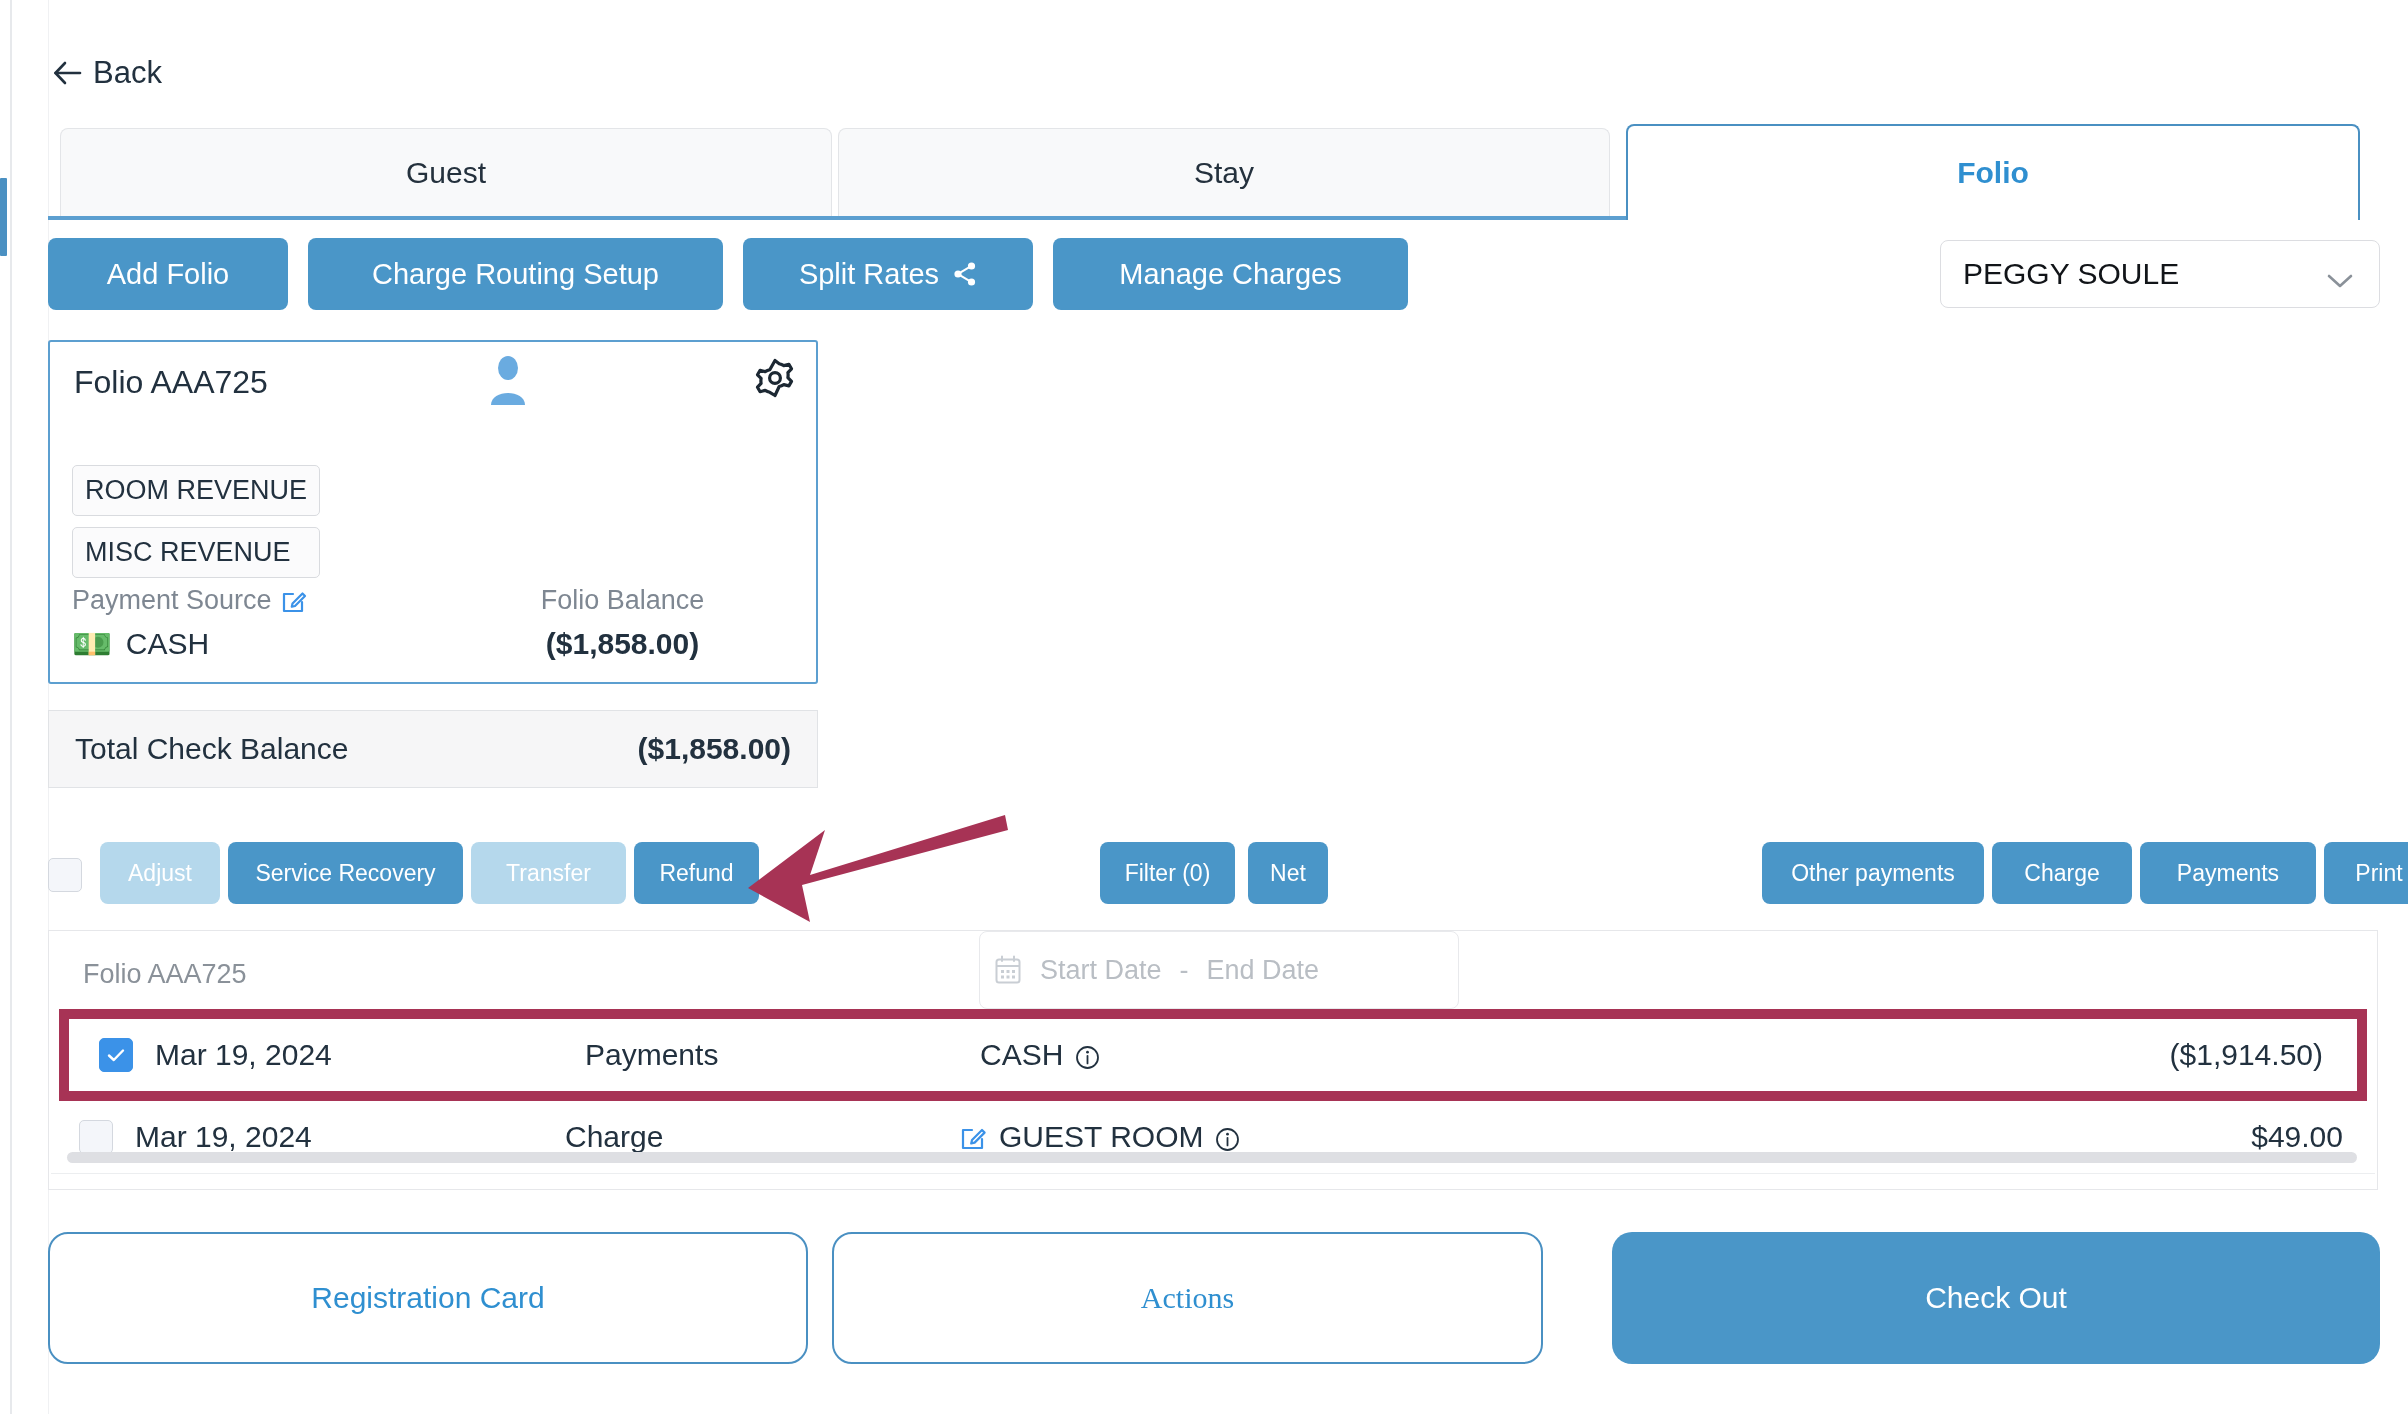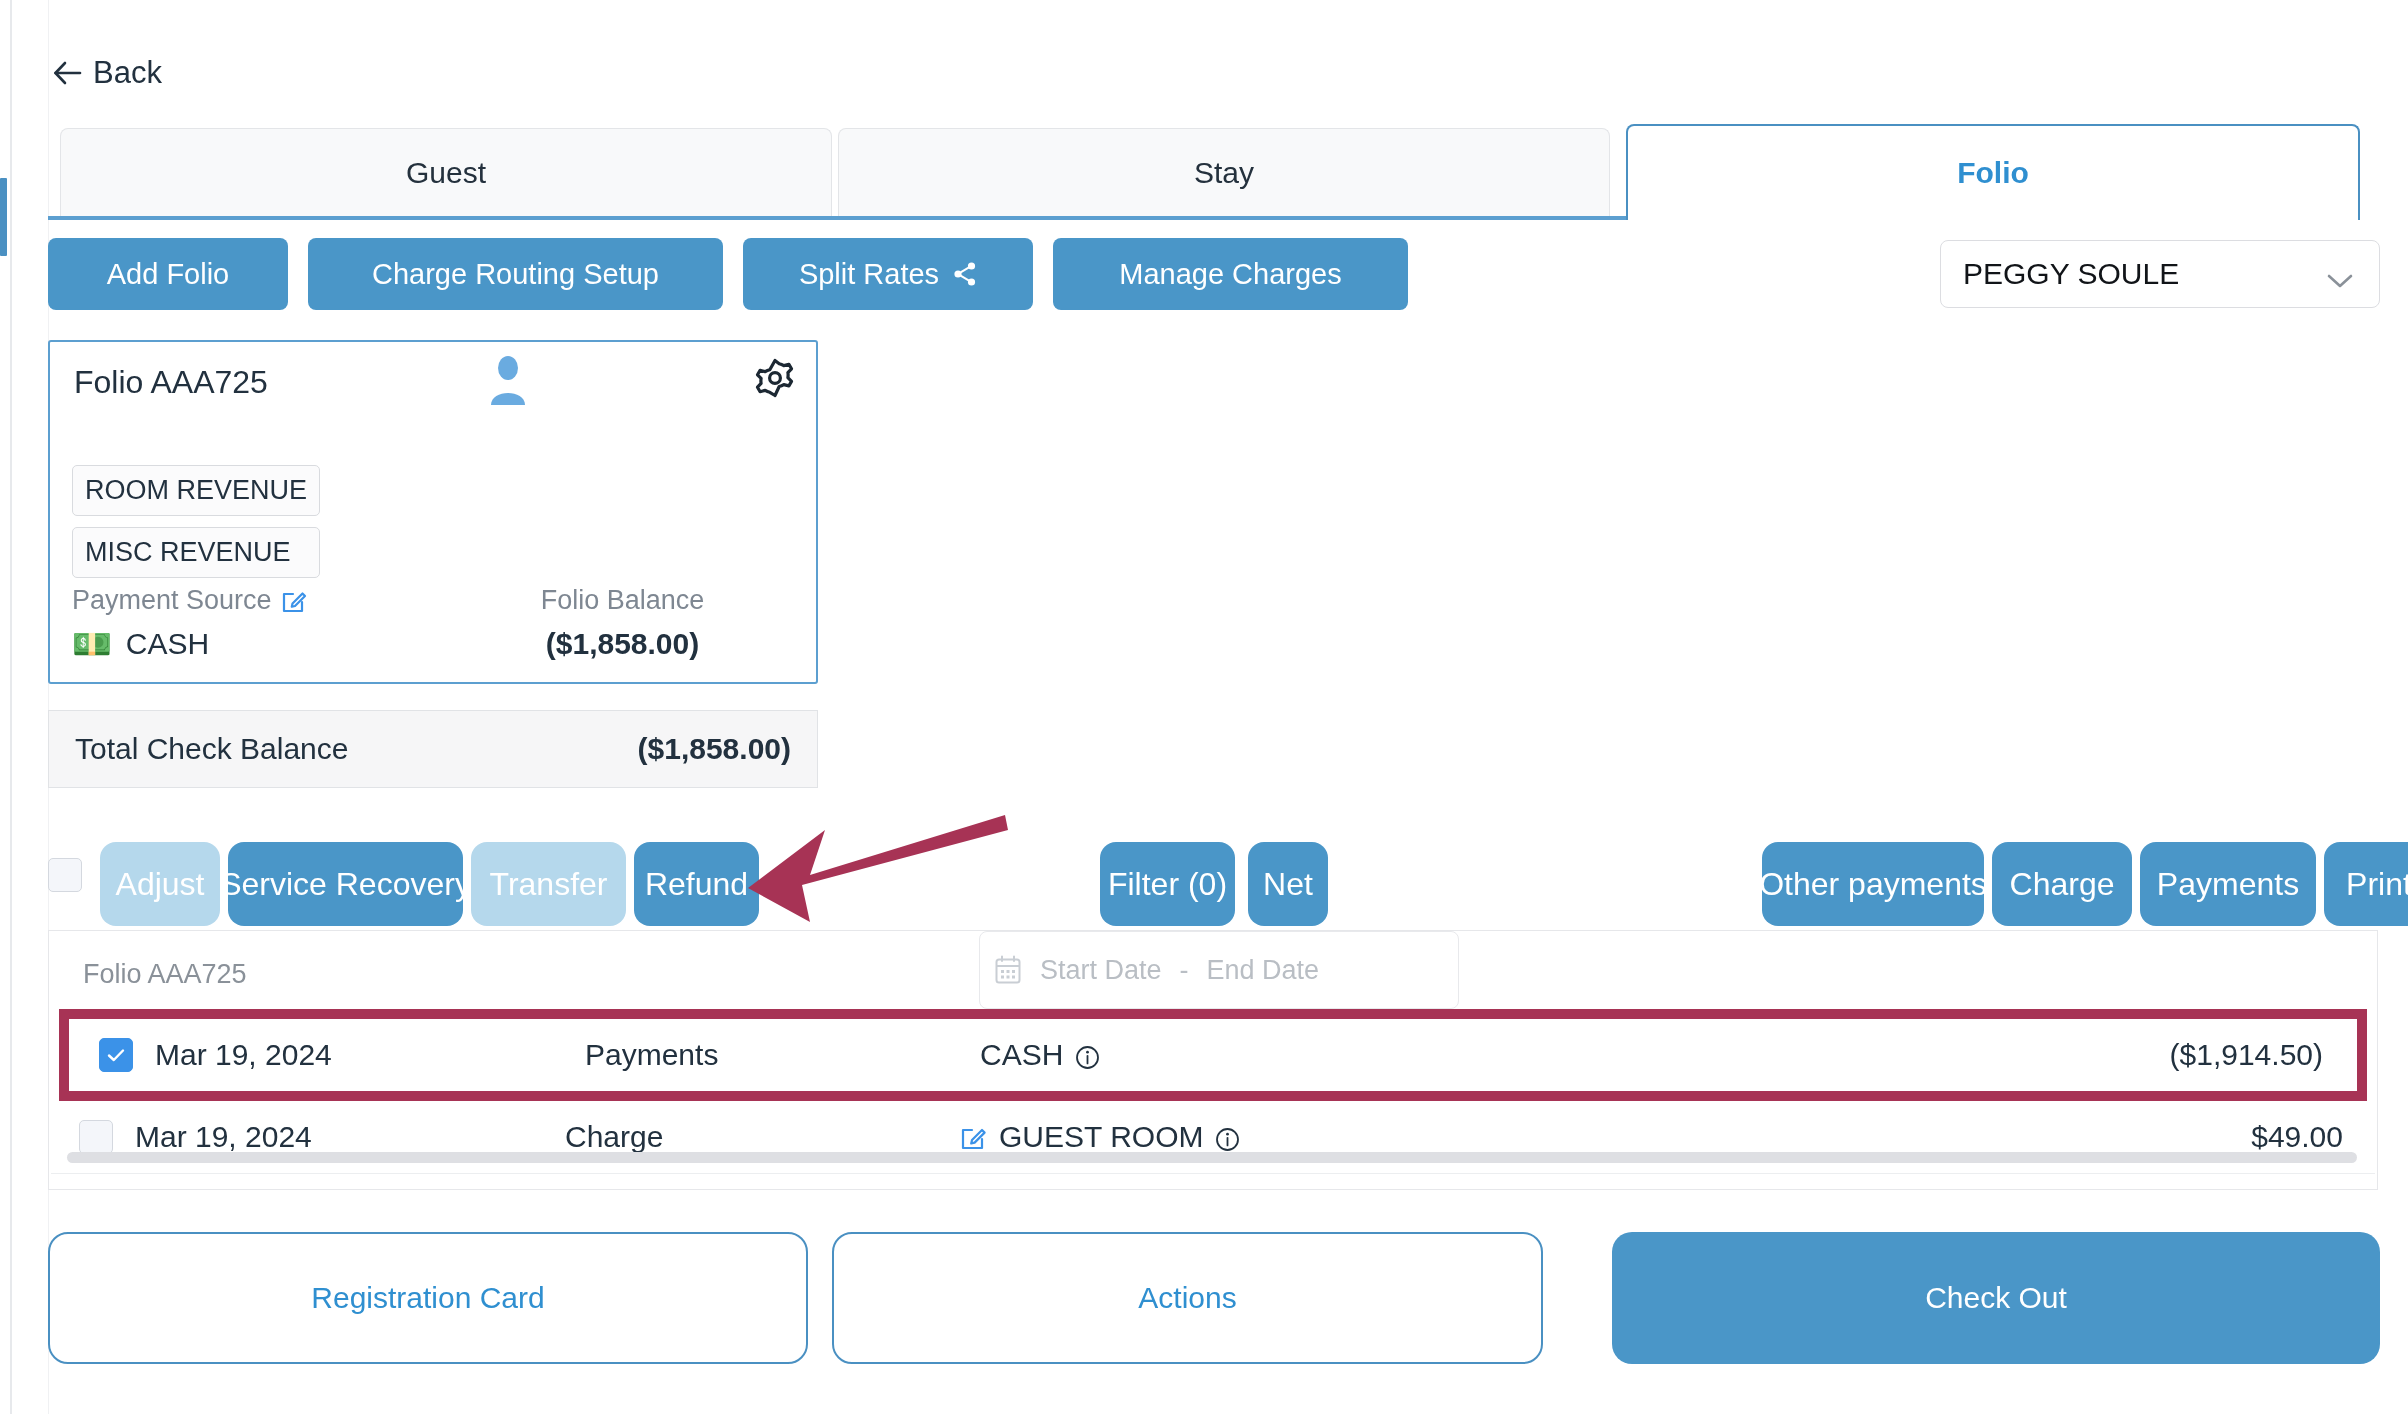--- a/index.html
+++ b/index.html
@@ -269,21 +269,21 @@
     left: 48px;
     top: 858px;
     width: 34px;
     height: 34px;
     box-sizing: border-box;
     background: #f4f6fa;
     border: 1px solid #d4d8df;
     border-radius: 5px;
     cursor: pointer;
   }
-  .act-btn { position: absolute; top: 842px; height: 84px; font-size: 32px; border-radius: 16px; }
+  .act-btn { position: absolute; top: 842px; height: 62px; font-size: 23px; border-radius: 8px; }
   .act-disabled { background: #b5d8ec; color: #ffffff; cursor: default; }
   #btn-adjust           { left: 100px;  width: 120px; }
   #btn-service-recovery { left: 228px;  width: 235px; }
   #btn-transfer         { left: 471px;  width: 155px; }
   #btn-refund           { left: 634px;  width: 125px; }
   #btn-filter           { left: 1100px; width: 135px; }
   #btn-net              { left: 1248px; width: 80px; }
   #btn-other-payments   { left: 1762px; width: 222px; }
   #btn-charge           { left: 1992px; width: 140px; }
   #btn-payments         { left: 2140px; width: 176px; }
@@ -404,21 +404,21 @@
     background: #ffffff;
     border: 2px solid #4a90c2;
     color: #2f8fd0;
   }
   .footer-solid {
     background: #4a96c8;
     border: none;
     color: #ffffff;
   }
   #btn-registration-card { left: 48px;   width: 760px; }
-  #btn-actions           { left: 832px;  width: 711px; }
+  #btn-actions           { left: 832px;  width: 711px; font-family: Liberation Serif, serif; }
   #btn-check-out         { left: 1612px; width: 768px; }
 </style>
 </head>
 <body>
 
 <div class="left-rail-line"></div>
 <div class="left-rail-accent"></div>
 <div class="left-rail-line2"></div>
 
 <div class="back-link">

